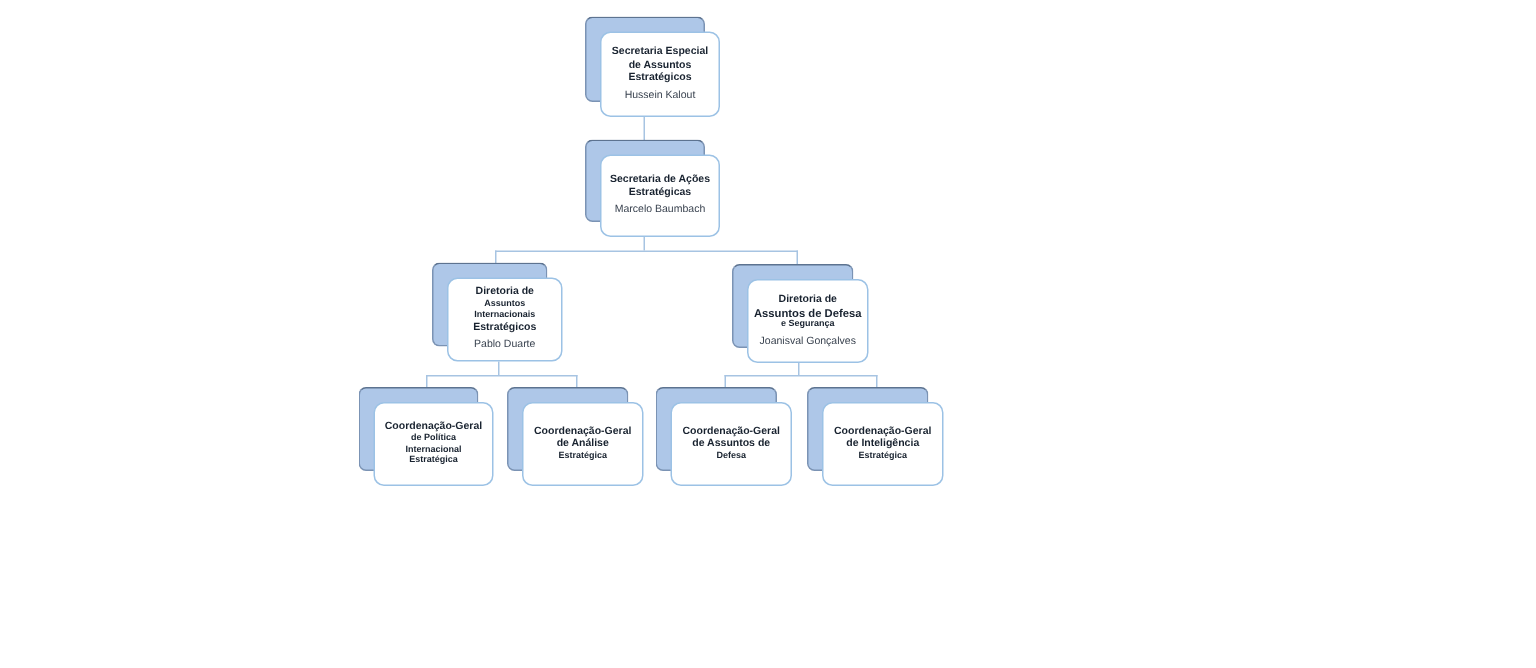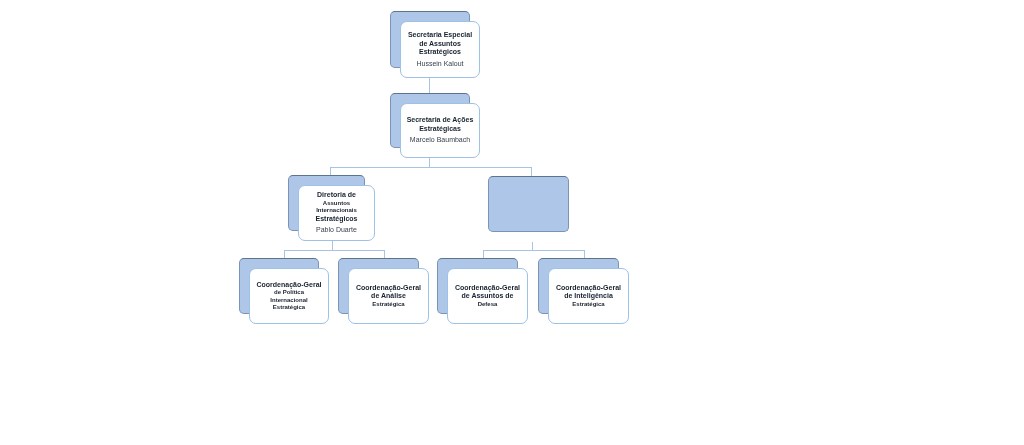--- a/index.html
+++ b/index.html
@@ -80,20 +80,28 @@
         <span class="tl sm">Assuntos</span>
         <span class="tl sm">Internacionais</span>
         <span class="tl">Estratégicos</span>
       </div>
       <div class="person">Pablo Duarte</div>
     </div>
   </div>
 
   <div class="node" style="left:488px;top:176px;width:91px;height:66px;">
     <div class="shadow" style="width:81px;height:56px;"></div>
+    <div class="card" style="width:81px;height:56px;">
+      <div class="title">
+        <span class="tl">Diretoria de</span>
+        <span class="tl lg">Assuntos de Defesa</span>
+        <span class="tl sm">e Segurança</span>
+      </div>
+      <div class="person">Joanisval Gonçalves</div>
+    </div>
   </div>
 
   <div class="node" style="left:239px;top:258px;width:90px;height:66px;">
     <div class="shadow" style="width:80px;height:56px;"></div>
     <div class="card" style="width:80px;height:56px;">
       <div class="title">
         <span class="tl">Coordenação-Geral</span>
         <span class="tl sm">de Política</span>
         <span class="tl sm">Internacional</span>
         <span class="tl sm">Estratégica</span>

